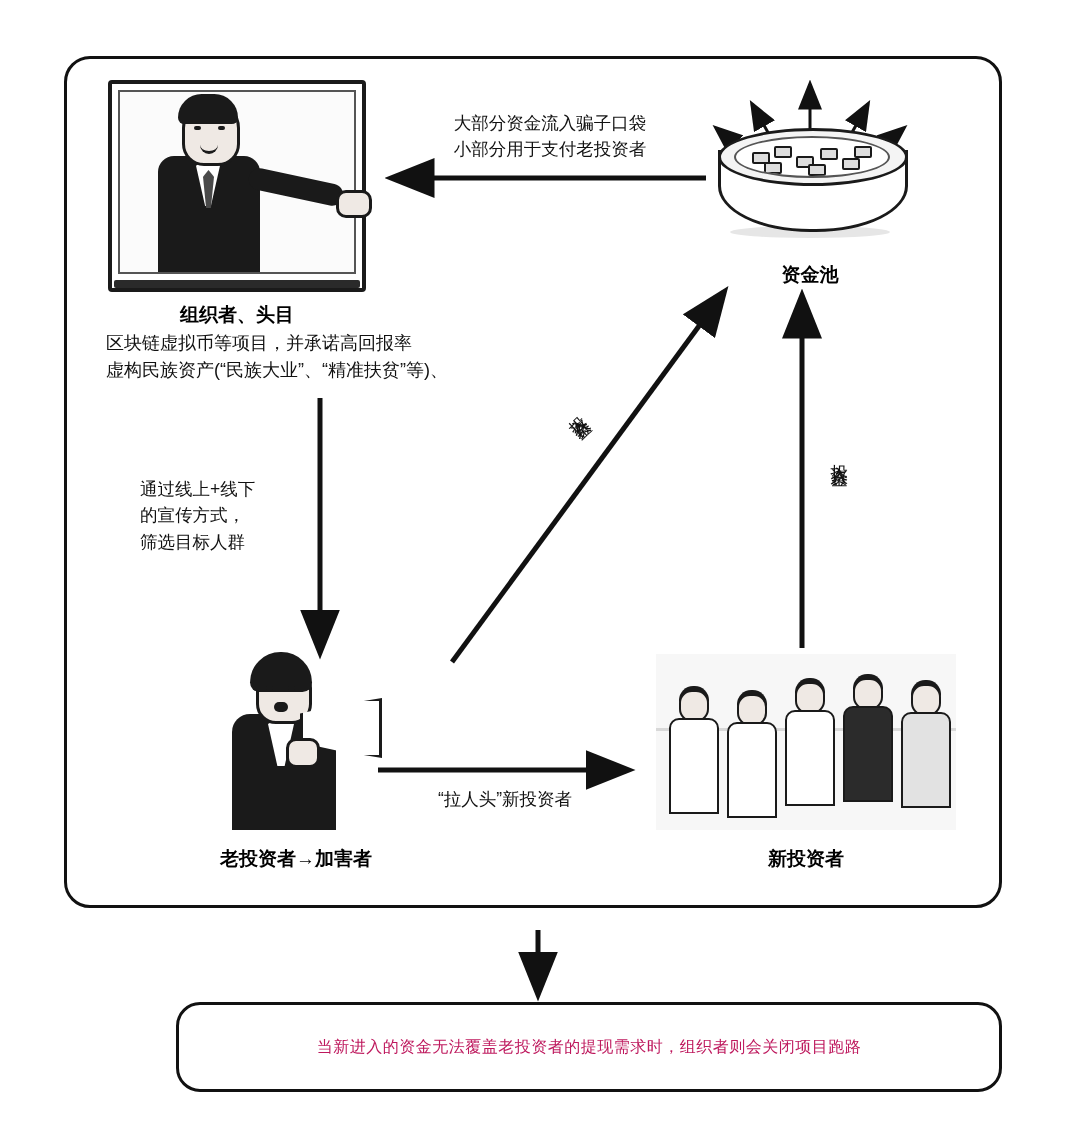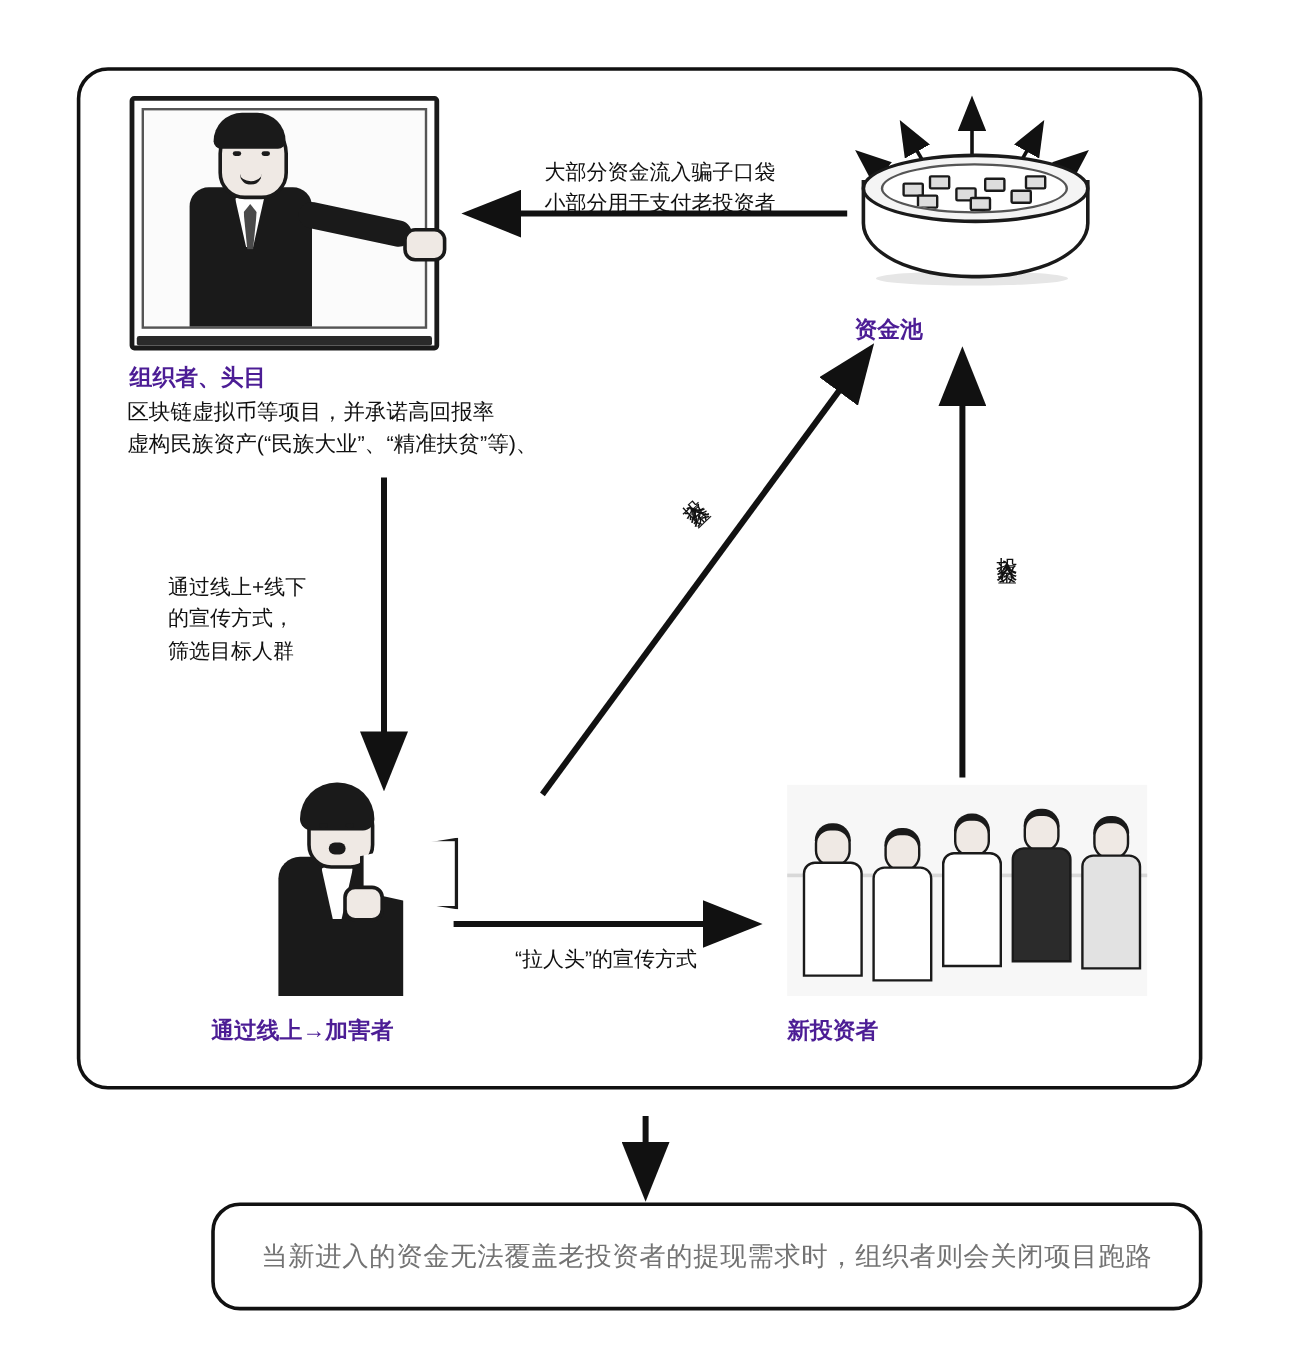--- a/index.html
+++ b/index.html
@@ -35,38 +35,38 @@
     width: 826px;
     height: 90px;
     border: 3px solid #111;
     border-radius: 24px;
     box-sizing: border-box;
     display: flex;
     align-items: center;
     justify-content: center;
   }
   .bottom-box .txt {
-    font-size: 22px;
+    font-size: 16px;
     letter-spacing: 0.5px;
-    color: #737373;
+    color: #be185d;
   }
   svg.arrows {
     position: absolute;
     left: 0;
     top: 0;
     width: 1080px;
     height: 1142px;
     pointer-events: none;
   }
   .node-label {
     position: absolute;
     font-size: 19px;
     font-weight: bold;
-    color: #4c1d95;
-    text-align: left;
+    color: #000000;
+    text-align: center;
     white-space: nowrap;
   }
   .node-desc {
     position: absolute;
     font-size: 18px;
     line-height: 1.5;
     color: #111;
   }
   .edge-label {
     position: absolute;
@@ -441,21 +441,21 @@
     <div class="m-shirt"></div>
     <div class="m-head"></div>
     <div class="m-hair"></div>
     <div class="m-eye l"></div>
     <div class="m-eye r"></div>
     <div class="m-mouth"></div>
     <div class="megaphone"></div>
     <div class="mega-handle"></div>
     <div class="mega-hand"></div>
   </div>
-  <div class="node-label" style="left:176px; top:846px; width:240px;">通过线上→加害者</div>
+  <div class="node-label" style="left:176px; top:846px; width:240px;">老投资者→加害者</div>
 
   <div class="illus" id="new-illus">
     <div class="crowd-bg"></div>
     <div class="crowd-rail"></div>
     <div class="fig light" style="left:10px; width:56px; height:140px;">
       <div class="hair"></div>
         <div class="h"></div>
         <div class="b"></div>
     </div>
     <div class="fig light" style="left:68px; width:56px; height:136px;">
@@ -474,28 +474,28 @@
         <div class="b"></div>
     </div>
     <div class="fig mid" style="left:242px; width:56px; height:146px;">
       <div class="hair"></div>
         <div class="h"></div>
         <div class="b"></div>
     </div>
   </div>
   <div class="node-label" style="left:656px; top:846px; width:300px;">新投资者</div>
 
-  <div class="edge-label" style="left:400px; top:110px; width:300px;margin-top:20px;">大部分资金流入骗子口袋
+  <div class="edge-label" style="left:400px; top:110px; width:300px;">大部分资金流入骗子口袋
 小部分用于支付老投资者</div>
 
   <div class="edge-label" style="left:140px; top:476px; width:180px; text-align:left;">通过线上+线下
 的宣传方式，
 筛选目标人群</div>
 
-  <div class="edge-label" style="left:380px; top:786px; width:250px;">“拉人头”的宣传方式</div>
+  <div class="edge-label" style="left:380px; top:786px; width:250px;">“拉人头”新投资者</div>
 
   <div class="edge-label vertical rot" style="left:552px; top:408px; transform: rotate(-43deg);">投入资金</div>
 
   <div class="edge-label vertical" style="left:826px; top:450px;">投入资金</div>
 
   <div class="bottom-box">
     <span class="txt">当新进入的资金无法覆盖老投资者的提现需求时，组织者则会关闭项目跑路</span>
   </div>
 
 </div>

